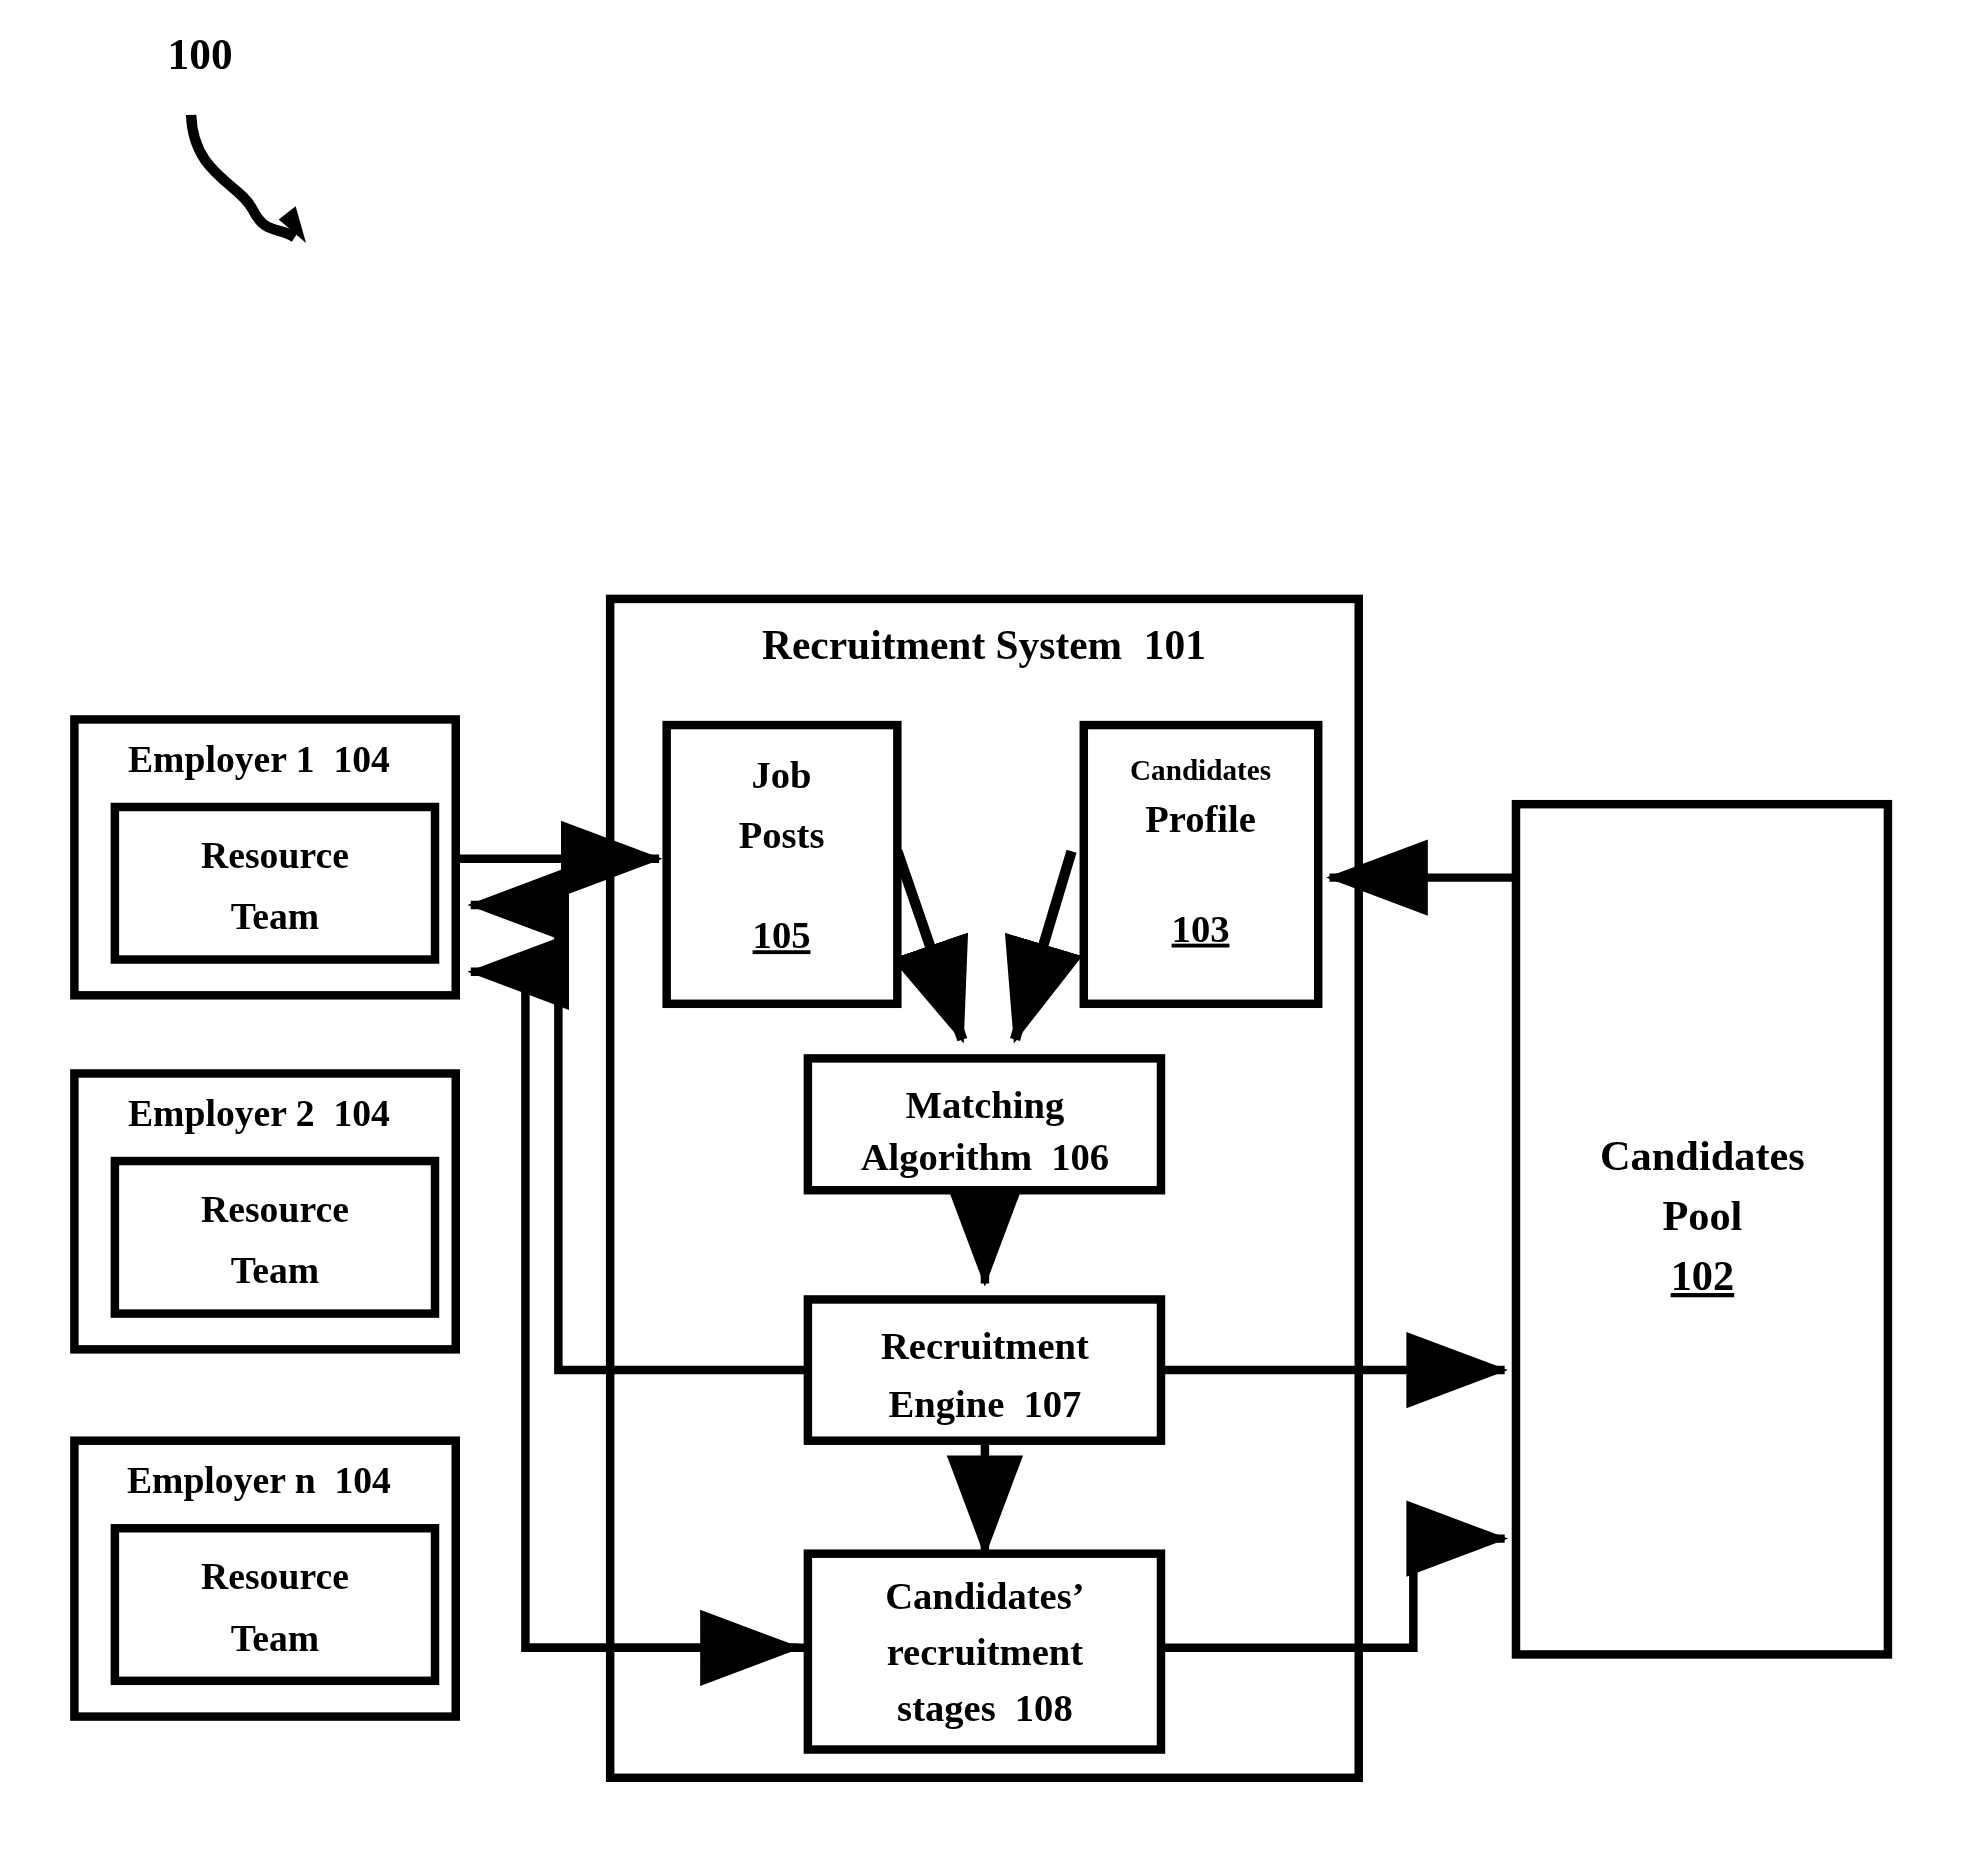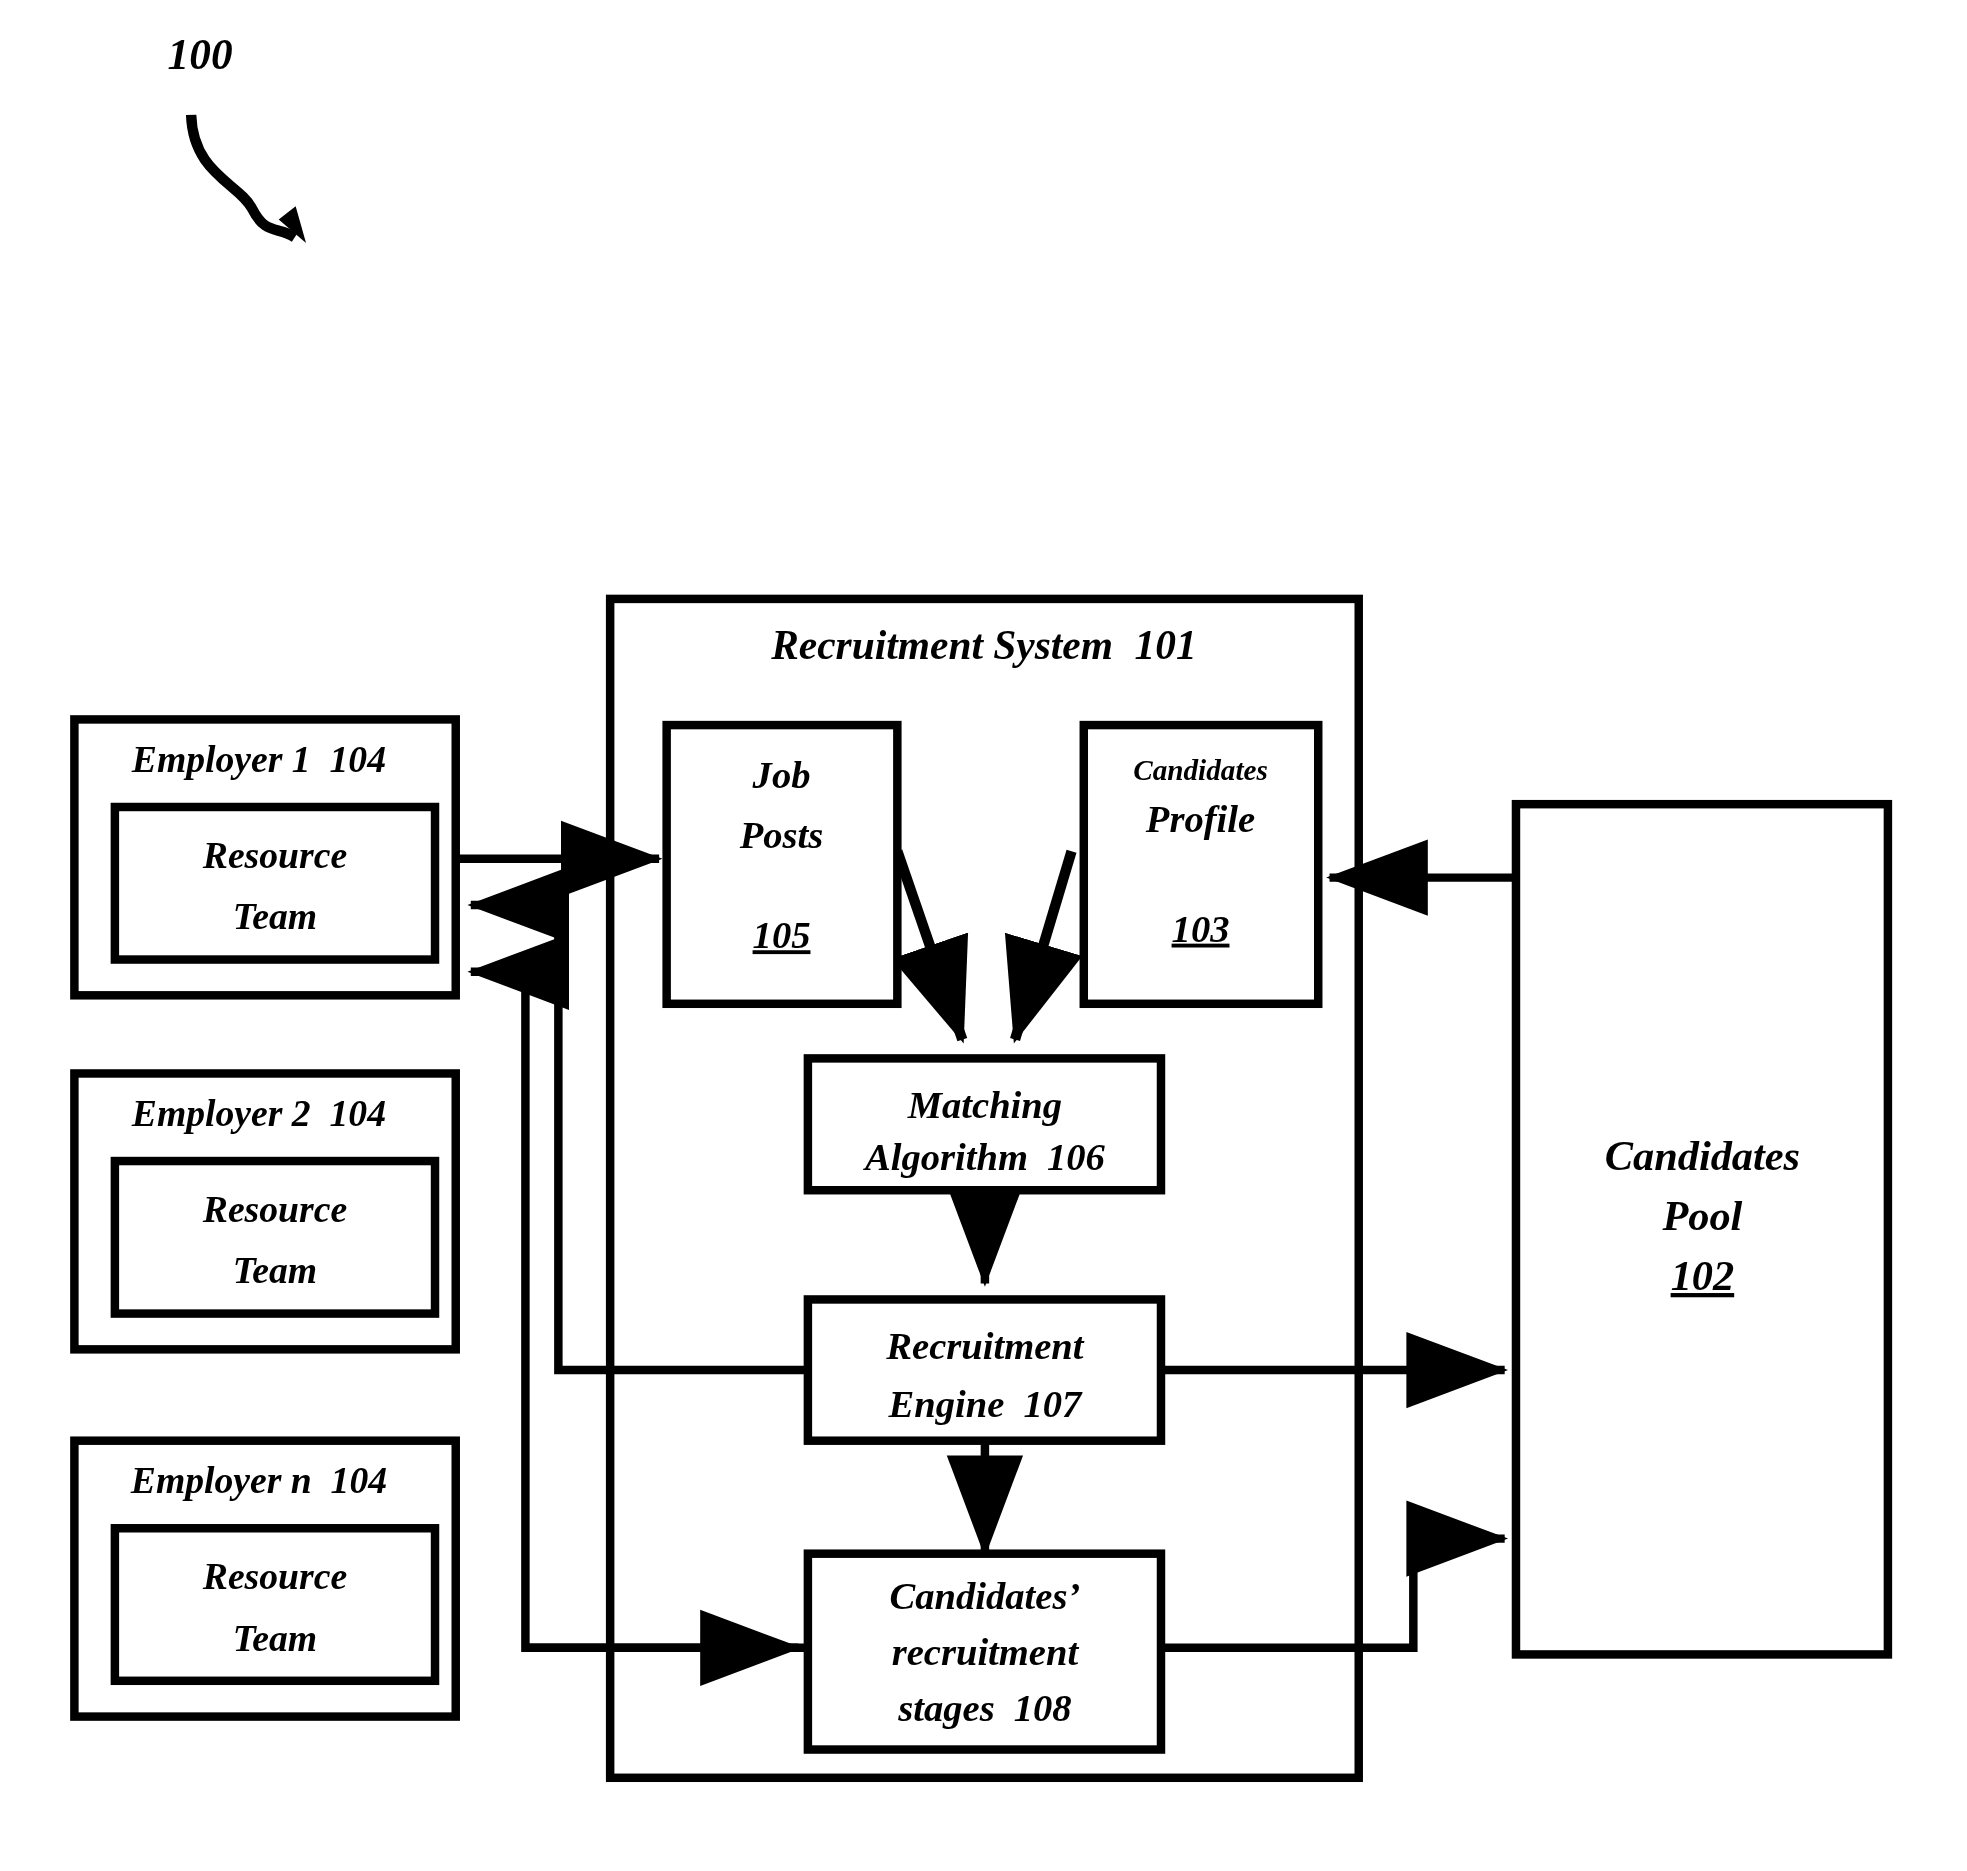--- a/index.html
+++ b/index.html
@@ -11,21 +11,20 @@
   body {
     width: 1967px;
     height: 1872px;
     font-family: "Liberation Serif", "DejaVu Serif", serif;
     overflow: hidden;
   }
   #figure-root {
     position: relative;
     width: 1967px;
     height: 1708px;
-    font-style: italic;
   }
   svg.diagram {
     position: absolute;
     top: 0;
     left: 0;
     width: 1967px;
     height: 1872px;
     display: block;
   }
   .box-fill   { fill: #ffffff; }

